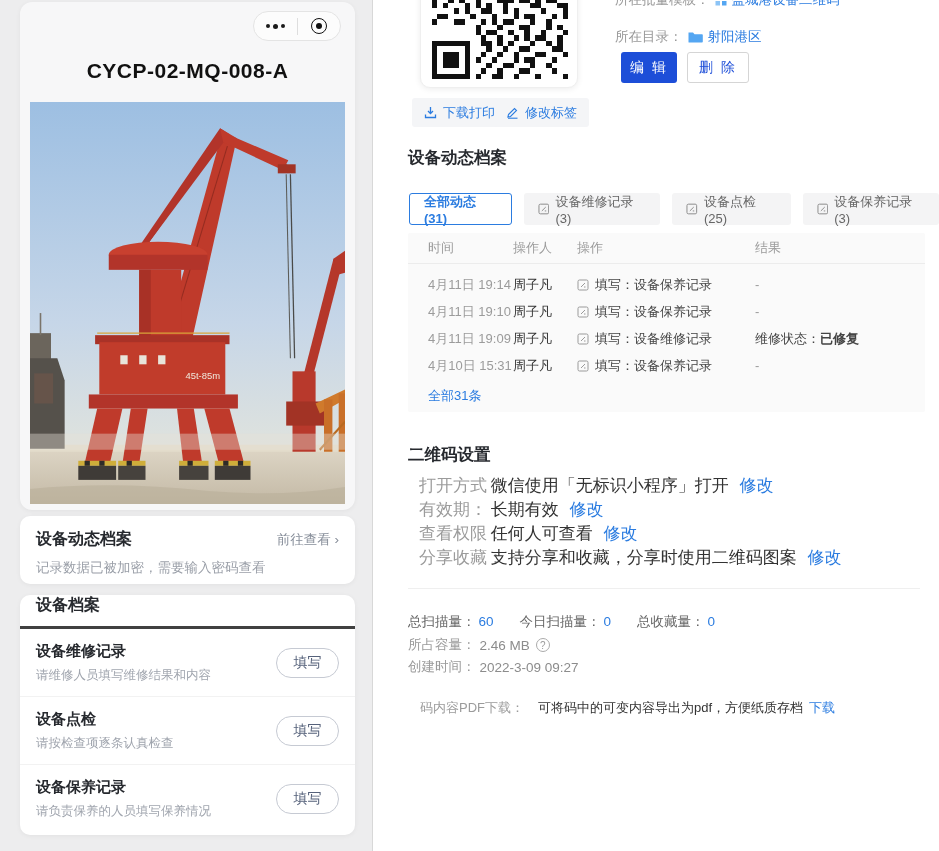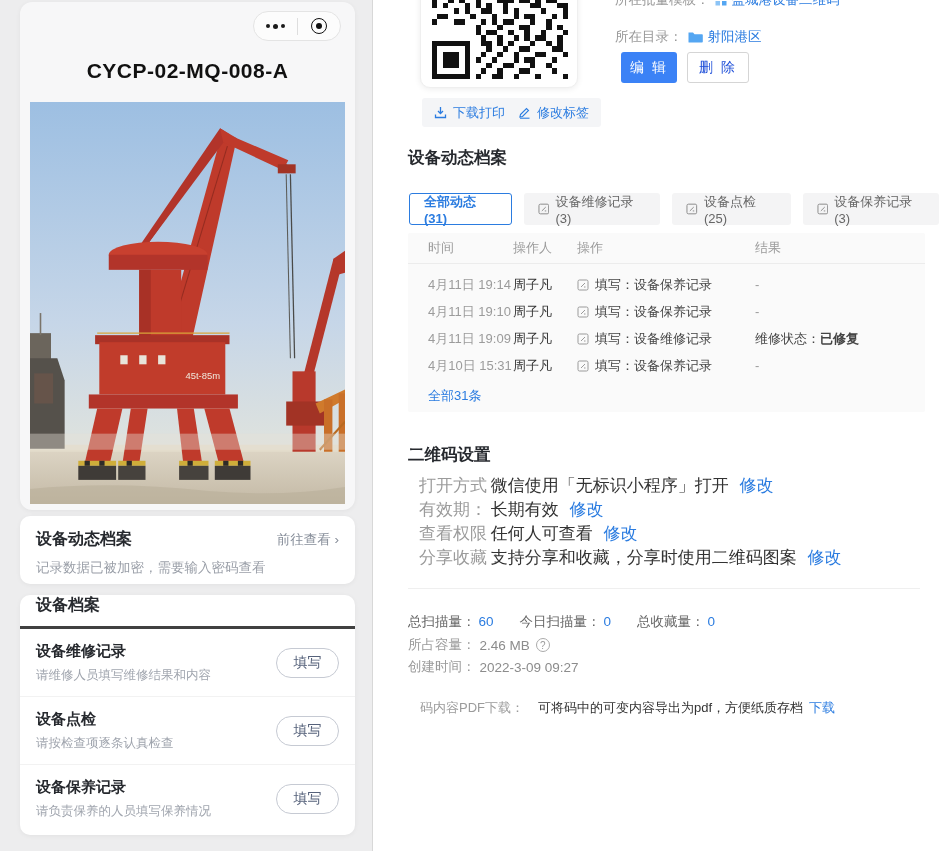--- a/index.html
+++ b/index.html
@@ -53,21 +53,21 @@
     box-shadow:0 1px 6px rgba(0,0,0,.08); padding:10px 11px; }
   .qr-card svg { width:136px; height:136px; display:block; }
 
   .meta-line { position:absolute; left:241px; font-size:13.5px; color:#999;
     display:flex; align-items:center; gap:5px; white-space:nowrap; }
   .link { color:#2b7ce0; cursor:pointer; text-decoration:none; }
   .folder-ic { width:15px; height:12px; position:relative; }
   .tpl-ic { width:12px; height:12px; display:inline-block; }
 
   .btn-primary { position:absolute; left:247px; top:52px; width:56px; height:31px;
-    background:#3b82f6; color:#fff; font-size:14px; border:none; border-radius:3px;
+    background:#1d4ed8; color:#fff; font-size:14px; border:none; border-radius:3px;
     cursor:pointer; letter-spacing:2px; }
   .btn-plain { position:absolute; left:313px; top:52px; width:62px; height:31px;
     background:#fff; color:#1d4ed8; font-size:14px; border:1px solid #d5d5d5;
     border-radius:3px; cursor:pointer; letter-spacing:2px; }
   .chip-btn { position:absolute; top:98px; height:29px; background:#f4f5f7; border:none;
     border-radius:3px; color:#2b7ce0; font-size:13px; display:flex; align-items:center;
     gap:6px; padding:0 12px; cursor:pointer; }
 
   .sec-h { position:absolute; font-size:16.5px; font-weight:bold; color:#26292e; }
 
@@ -377,28 +377,28 @@
     <span>所在目录：</span>
     <svg class="folder-ic" viewBox="0 0 15 12">
       <path d="M0.5,1.5 h4.5 l1.5,1.8 h7.5 a0.8,0.8 0 0 1 0.8,0.8 v6.6 a0.8,0.8 0 0 1 -0.8,0.8 h-13 a0.5,0.5 0 0 1 -0.5,-0.5 z" fill="#54a6f2"></path>
     </svg>
     <span class="link">射阳港区</span>
   </div>
 
   <button class="btn-primary">编 辑</button>
   <button class="btn-plain">删 除</button>
 
-  <button class="chip-btn" style="left:48px;">
+  <button class="chip-btn" style="left:38px;">
     <svg width="13" height="13" viewBox="0 0 13 13">
       <path d="M6.5,1 v6 M4,5 l2.5,2.6 L9,5" stroke="#2b7ce0" stroke-width="1.3" fill="none"></path>
       <path d="M1.5,8.5 v3 h10 v-3" stroke="#2b7ce0" stroke-width="1.3" fill="none"></path>
     </svg>
     <span>下载打印</span>
   </button>
-  <button class="chip-btn" style="left:132px;">
+  <button class="chip-btn" style="left:120px;">
     <svg width="13" height="13" viewBox="0 0 13 13">
       <path d="M2.5,8.5 L8.5,2.5 l2,2 L4.5,10.5 l-2.6,0.6 z" stroke="#2b7ce0" stroke-width="1.1" fill="none"></path>
       <line x1="2" y1="12.2" x2="11.5" y2="12.2" stroke="#2b7ce0" stroke-width="1.1"></line>
     </svg>
     <span>修改标签</span>
   </button>
 
   <div class="sec-h" style="left:34px; top:147px;">设备动态档案</div>
 
   <div class="tabs">

